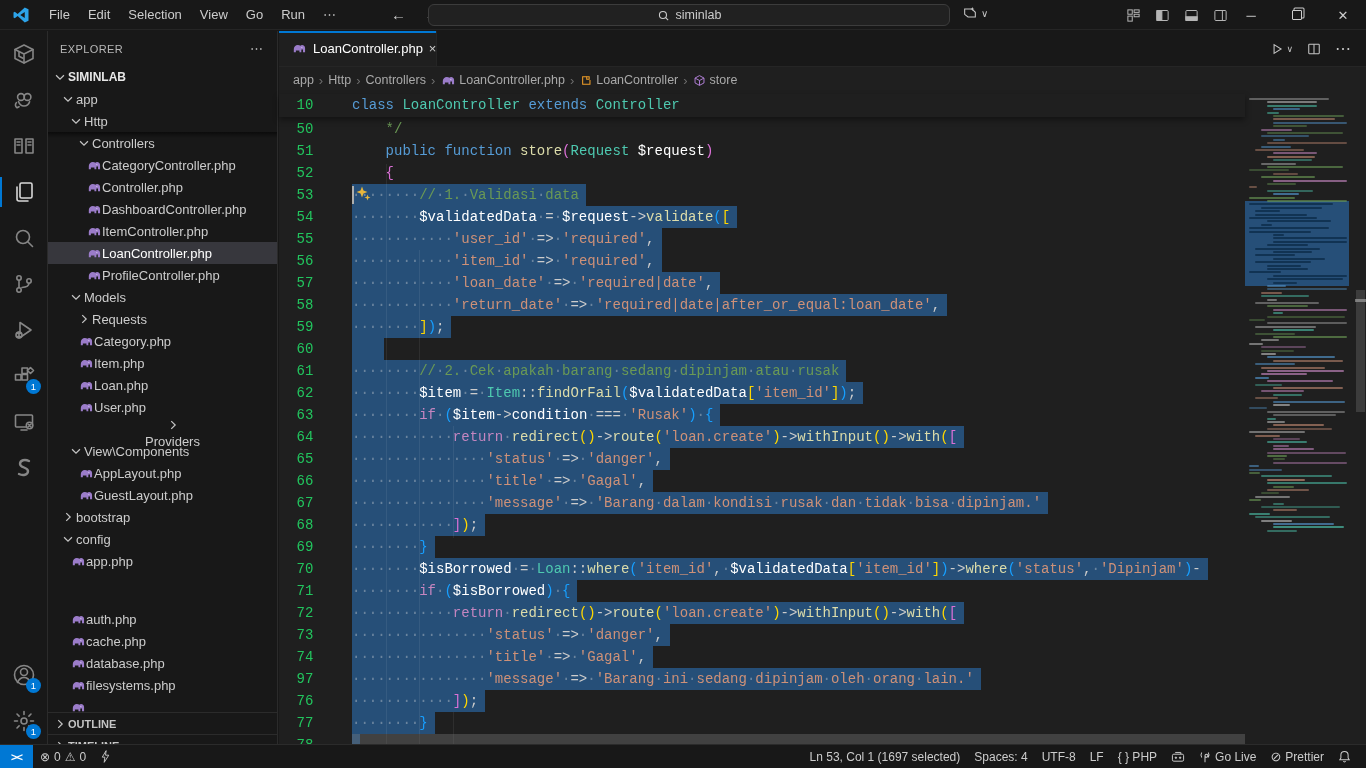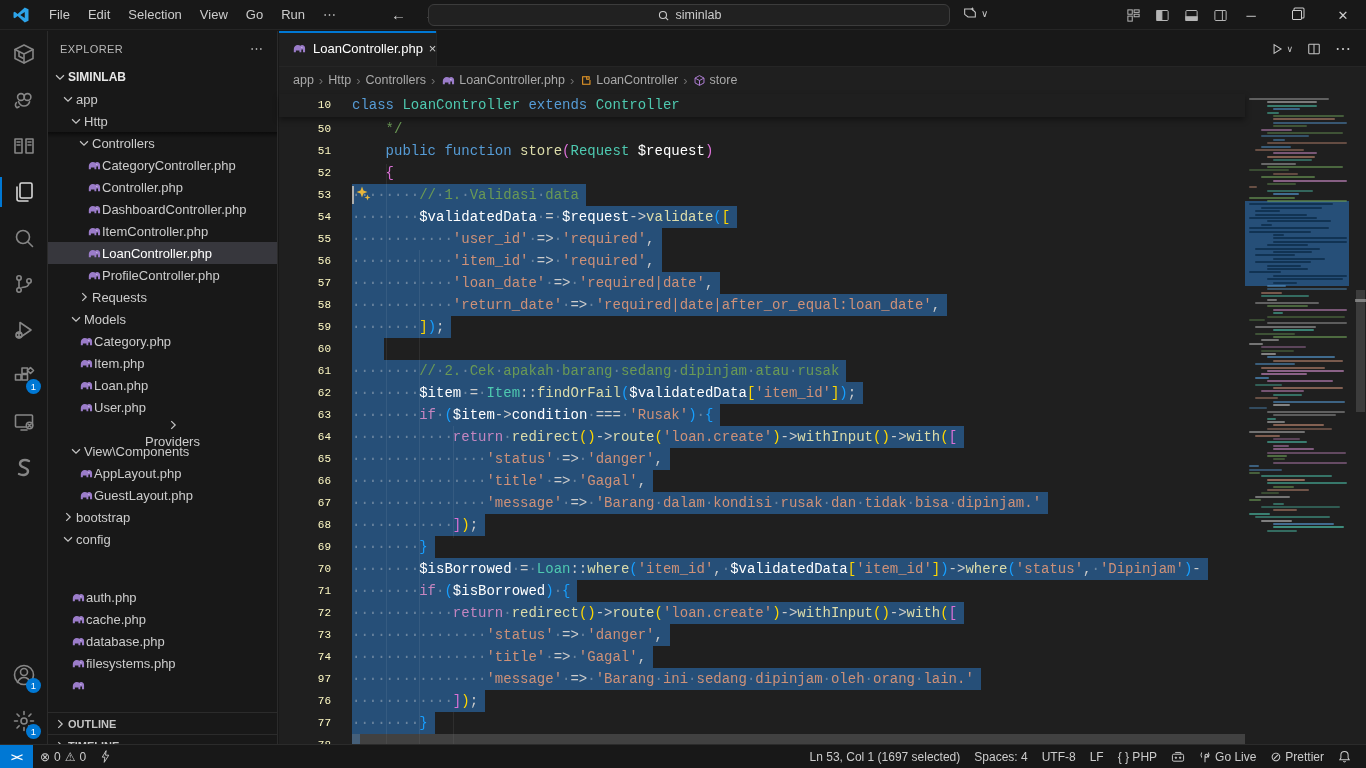--- a/index.html
+++ b/index.html
@@ -58,22 +58,22 @@
     padding:0 8px 0 10px; font-size:13px; color:#ffffff; border-right:1px solid #252525; }
   #tab-active::before { content:""; position:absolute; left:0; right:0; top:0; height:1.5px; background:#0078d4; }
   #tab-close { margin-left:auto; color:#cccccc; font-size:13px; }
   #editor-actions { margin-left:auto; display:flex; align-items:center; gap:14px; padding-right:14px; color:#c5c5c5; }
   #breadcrumbs { height:26px; display:flex; align-items:center; gap:4px; padding-left:14px; font-size:12.5px; color:#a9a9a9; }
   .bc-sep { color:#6e6e6e; font-size:13px; padding:0 1px; }
   .bc-item { display:flex; align-items:center; gap:4px; }
 
   #code-wrap { position:absolute; left:0; top:63px; right:121px; bottom:0; overflow:hidden; }
   .cl { position:relative; display:flex; height:22px; line-height:22px; }
-  .num { flex:0 0 73px; text-align:right; padding-right:21px; color:#fef9c3;
-    font-family:"Liberation Mono", monospace; font-size:11px; }
+  .num { flex:0 0 73px; text-align:center; padding-right:21px; color:#22c55e;
+    font-family:"Liberation Mono", monospace; font-size:14px; }
   .txt { position:relative; white-space:pre; font-family:"Liberation Mono", monospace; font-size:14px; color:#cccccc; }
   .selbg { background:#264f78; display:inline-block; padding-right:7px; }
   .c-kw{color:#569cd6}.c-ctl{color:#c586c0}.c-cls{color:#4ec9b0}.c-fn{color:#dcdcaa}
   .c-var{color:#ffffff}.c-str{color:#ce9178}.c-com{color:#6a9955}.c-def{color:#cccccc}
   .c-b1{color:#ffd700}.c-b2{color:#da70d6}.c-b3{color:#179fff}
   .ws{color:#e3e3e35c}
   #sticky { position:absolute; left:0; top:63px; right:121px; height:23px; background:#1f1f1f;
     box-shadow:0 3px 6px #00000066; z-index:5; }
   #sticky .cl { height:23px; line-height:22px; }
   .iguide { position:absolute; width:1px; background:#ffffff12; z-index:1; }
@@ -342,121 +342,130 @@
         </div>
         <div class="t-row" style="padding-left: 36px;">
           <span class="t-icon">
             <svg width="15" height="15" viewBox="0 0 16 16">
               <path fill="#9b7cc9" d="M3 12V8.5C3 6 4.8 4.2 7.3 4.2c1.1 0 2 .3 2.8.9.4-.5 1-.8 1.8-.8 1.7 0 3.1 1.4 3.1 3.3V12h-2.2V9.8c0-.6-.4-1-.9-1s-.9.4-.9 1V12h-2V10H5.2v2H3z"></path>
               <circle cx="11.6" cy="6.9" r=".5" fill="#fff"></circle>
             </svg>
           </span>
           <span>ProfileController.php</span>
         </div>
+        <div class="t-row" style="padding-left: 20px;">
+          <span class="t-chev">
+            <svg width="14" height="14" viewBox="0 0 16 16">
+              <path d="m3.5 6 4.5 4.5L12.5 6" stroke="currentColor" stroke-width="1.4" fill="none"></path>
+            </svg>
+          </span>
+          <span>Models</span>
+        </div>
         <div class="t-row" style="padding-left: 28px;">
           <span class="t-chev">
             <svg width="14" height="14" viewBox="0 0 16 16">
               <path d="m6 3.5 4.5 4.5L6 12.5" stroke="currentColor" stroke-width="1.4" fill="none"></path>
             </svg>
           </span>
           <span>Requests</span>
         </div>
+        <div class="t-row" style="padding-left: 28px;">
+          <span class="t-icon">
+            <svg width="15" height="15" viewBox="0 0 16 16">
+              <path fill="#9b7cc9" d="M3 12V8.5C3 6 4.8 4.2 7.3 4.2c1.1 0 2 .3 2.8.9.4-.5 1-.8 1.8-.8 1.7 0 3.1 1.4 3.1 3.3V12h-2.2V9.8c0-.6-.4-1-.9-1s-.9.4-.9 1V12h-2V10H5.2v2H3z"></path>
+              <circle cx="11.6" cy="6.9" r=".5" fill="#fff"></circle>
+            </svg>
+          </span>
+          <span>Category.php</span>
+        </div>
+        <div class="t-row" style="padding-left: 28px;">
+          <span class="t-icon">
+            <svg width="15" height="15" viewBox="0 0 16 16">
+              <path fill="#9b7cc9" d="M3 12V8.5C3 6 4.8 4.2 7.3 4.2c1.1 0 2 .3 2.8.9.4-.5 1-.8 1.8-.8 1.7 0 3.1 1.4 3.1 3.3V12h-2.2V9.8c0-.6-.4-1-.9-1s-.9.4-.9 1V12h-2V10H5.2v2H3z"></path>
+              <circle cx="11.6" cy="6.9" r=".5" fill="#fff"></circle>
+            </svg>
+          </span>
+          <span>Item.php</span>
+        </div>
+        <div class="t-row" style="padding-left: 28px;">
+          <span class="t-icon">
+            <svg width="15" height="15" viewBox="0 0 16 16">
+              <path fill="#9b7cc9" d="M3 12V8.5C3 6 4.8 4.2 7.3 4.2c1.1 0 2 .3 2.8.9.4-.5 1-.8 1.8-.8 1.7 0 3.1 1.4 3.1 3.3V12h-2.2V9.8c0-.6-.4-1-.9-1s-.9.4-.9 1V12h-2V10H5.2v2H3z"></path>
+              <circle cx="11.6" cy="6.9" r=".5" fill="#fff"></circle>
+            </svg>
+          </span>
+          <span>Loan.php</span>
+        </div>
+        <div class="t-row" style="padding-left: 28px;">
+          <span class="t-icon">
+            <svg width="15" height="15" viewBox="0 0 16 16">
+              <path fill="#9b7cc9" d="M3 12V8.5C3 6 4.8 4.2 7.3 4.2c1.1 0 2 .3 2.8.9.4-.5 1-.8 1.8-.8 1.7 0 3.1 1.4 3.1 3.3V12h-2.2V9.8c0-.6-.4-1-.9-1s-.9.4-.9 1V12h-2V10H5.2v2H3z"></path>
+              <circle cx="11.6" cy="6.9" r=".5" fill="#fff"></circle>
+            </svg>
+          </span>
+          <span>User.php</span>
+        </div>
+        <div class="t-row" style="padding-left: 20px; flex-direction: column;">
+          <span class="t-chev">
+            <svg width="14" height="14" viewBox="0 0 16 16">
+              <path d="m6 3.5 4.5 4.5L6 12.5" stroke="currentColor" stroke-width="1.4" fill="none"></path>
+            </svg>
+          </span>
+          <span>Providers</span>
+        </div>
         <div class="t-row" style="padding-left: 20px;">
           <span class="t-chev">
             <svg width="14" height="14" viewBox="0 0 16 16">
               <path d="m3.5 6 4.5 4.5L12.5 6" stroke="currentColor" stroke-width="1.4" fill="none"></path>
             </svg>
           </span>
-          <span>Models</span>
+          <span>View\Components</span>
         </div>
         <div class="t-row" style="padding-left: 28px;">
           <span class="t-icon">
             <svg width="15" height="15" viewBox="0 0 16 16">
               <path fill="#9b7cc9" d="M3 12V8.5C3 6 4.8 4.2 7.3 4.2c1.1 0 2 .3 2.8.9.4-.5 1-.8 1.8-.8 1.7 0 3.1 1.4 3.1 3.3V12h-2.2V9.8c0-.6-.4-1-.9-1s-.9.4-.9 1V12h-2V10H5.2v2H3z"></path>
               <circle cx="11.6" cy="6.9" r=".5" fill="#fff"></circle>
             </svg>
           </span>
-          <span>Category.php</span>
+          <span>AppLayout.php</span>
         </div>
         <div class="t-row" style="padding-left: 28px;">
           <span class="t-icon">
             <svg width="15" height="15" viewBox="0 0 16 16">
               <path fill="#9b7cc9" d="M3 12V8.5C3 6 4.8 4.2 7.3 4.2c1.1 0 2 .3 2.8.9.4-.5 1-.8 1.8-.8 1.7 0 3.1 1.4 3.1 3.3V12h-2.2V9.8c0-.6-.4-1-.9-1s-.9.4-.9 1V12h-2V10H5.2v2H3z"></path>
               <circle cx="11.6" cy="6.9" r=".5" fill="#fff"></circle>
             </svg>
           </span>
-          <span>Item.php</span>
-        </div>
-        <div class="t-row" style="padding-left: 28px;">
-          <span class="t-icon">
-            <svg width="15" height="15" viewBox="0 0 16 16">
-              <path fill="#9b7cc9" d="M3 12V8.5C3 6 4.8 4.2 7.3 4.2c1.1 0 2 .3 2.8.9.4-.5 1-.8 1.8-.8 1.7 0 3.1 1.4 3.1 3.3V12h-2.2V9.8c0-.6-.4-1-.9-1s-.9.4-.9 1V12h-2V10H5.2v2H3z"></path>
-              <circle cx="11.6" cy="6.9" r=".5" fill="#fff"></circle>
-            </svg>
-          </span>
-          <span>Loan.php</span>
-        </div>
-        <div class="t-row" style="padding-left: 28px;">
-          <span class="t-icon">
-            <svg width="15" height="15" viewBox="0 0 16 16">
-              <path fill="#9b7cc9" d="M3 12V8.5C3 6 4.8 4.2 7.3 4.2c1.1 0 2 .3 2.8.9.4-.5 1-.8 1.8-.8 1.7 0 3.1 1.4 3.1 3.3V12h-2.2V9.8c0-.6-.4-1-.9-1s-.9.4-.9 1V12h-2V10H5.2v2H3z"></path>
-              <circle cx="11.6" cy="6.9" r=".5" fill="#fff"></circle>
-            </svg>
-          </span>
-          <span>User.php</span>
-        </div>
-        <div class="t-row" style="padding-left: 20px; flex-direction: column;">
+          <span>GuestLayout.php</span>
+        </div>
+        <div class="t-row" style="padding-left: 12px;">
           <span class="t-chev">
             <svg width="14" height="14" viewBox="0 0 16 16">
               <path d="m6 3.5 4.5 4.5L6 12.5" stroke="currentColor" stroke-width="1.4" fill="none"></path>
             </svg>
           </span>
-          <span>Providers</span>
+          <span>bootstrap</span>
+        </div>
+        <div class="t-row" style="padding-left: 12px;">
+          <span class="t-chev">
+            <svg width="14" height="14" viewBox="0 0 16 16">
+              <path d="m3.5 6 4.5 4.5L12.5 6" stroke="currentColor" stroke-width="1.4" fill="none"></path>
+            </svg>
+          </span>
+          <span>config</span>
         </div>
         <div class="t-row" style="padding-left: 20px;">
-          <span class="t-chev">
-            <svg width="14" height="14" viewBox="0 0 16 16">
-              <path d="m3.5 6 4.5 4.5L12.5 6" stroke="currentColor" stroke-width="1.4" fill="none"></path>
-            </svg>
-          </span>
-          <span>View\Components</span>
-        </div>
-        <div class="t-row" style="padding-left: 28px;">
-          <span class="t-icon">
-            <svg width="15" height="15" viewBox="0 0 16 16">
-              <path fill="#9b7cc9" d="M3 12V8.5C3 6 4.8 4.2 7.3 4.2c1.1 0 2 .3 2.8.9.4-.5 1-.8 1.8-.8 1.7 0 3.1 1.4 3.1 3.3V12h-2.2V9.8c0-.6-.4-1-.9-1s-.9.4-.9 1V12h-2V10H5.2v2H3z"></path>
-              <circle cx="11.6" cy="6.9" r=".5" fill="#fff"></circle>
-            </svg>
-          </span>
-          <span>AppLayout.php</span>
-        </div>
-        <div class="t-row" style="padding-left: 28px;">
-          <span class="t-icon">
-            <svg width="15" height="15" viewBox="0 0 16 16">
-              <path fill="#9b7cc9" d="M3 12V8.5C3 6 4.8 4.2 7.3 4.2c1.1 0 2 .3 2.8.9.4-.5 1-.8 1.8-.8 1.7 0 3.1 1.4 3.1 3.3V12h-2.2V9.8c0-.6-.4-1-.9-1s-.9.4-.9 1V12h-2V10H5.2v2H3z"></path>
-              <circle cx="11.6" cy="6.9" r=".5" fill="#fff"></circle>
-            </svg>
-          </span>
-          <span>GuestLayout.php</span>
-        </div>
-        <div class="t-row" style="padding-left: 12px;">
-          <span class="t-chev">
-            <svg width="14" height="14" viewBox="0 0 16 16">
-              <path d="m6 3.5 4.5 4.5L6 12.5" stroke="currentColor" stroke-width="1.4" fill="none"></path>
-            </svg>
-          </span>
-          <span>bootstrap</span>
-        </div>
-        <div class="t-row" style="padding-left: 12px;">
-          <span class="t-chev">
-            <svg width="14" height="14" viewBox="0 0 16 16">
-              <path d="m3.5 6 4.5 4.5L12.5 6" stroke="currentColor" stroke-width="1.4" fill="none"></path>
-            </svg>
-          </span>
-          <span>config</span>
+          <span class="t-icon">
+            <svg width="15" height="15" viewBox="0 0 16 16">
+              <path fill="#9b7cc9" d="M3 12V8.5C3 6 4.8 4.2 7.3 4.2c1.1 0 2 .3 2.8.9.4-.5 1-.8 1.8-.8 1.7 0 3.1 1.4 3.1 3.3V12h-2.2V9.8c0-.6-.4-1-.9-1s-.9.4-.9 1V12h-2V10H5.2v2H3z"></path>
+              <circle cx="11.6" cy="6.9" r=".5" fill="#fff"></circle>
+            </svg>
+          </span>
+          <span>app.php</span>
         </div>
         <div class="t-row" style="padding-left: 20px; margin-top: 36px;">
           <span class="t-icon">
             <svg width="15" height="15" viewBox="0 0 16 16">
               <path fill="#9b7cc9" d="M3 12V8.5C3 6 4.8 4.2 7.3 4.2c1.1 0 2 .3 2.8.9.4-.5 1-.8 1.8-.8 1.7 0 3.1 1.4 3.1 3.3V12h-2.2V9.8c0-.6-.4-1-.9-1s-.9.4-.9 1V12h-2V10H5.2v2H3z"></path>
               <circle cx="11.6" cy="6.9" r=".5" fill="#fff"></circle>
             </svg>
           </span>
           <span>auth.php</span>
         </div>

